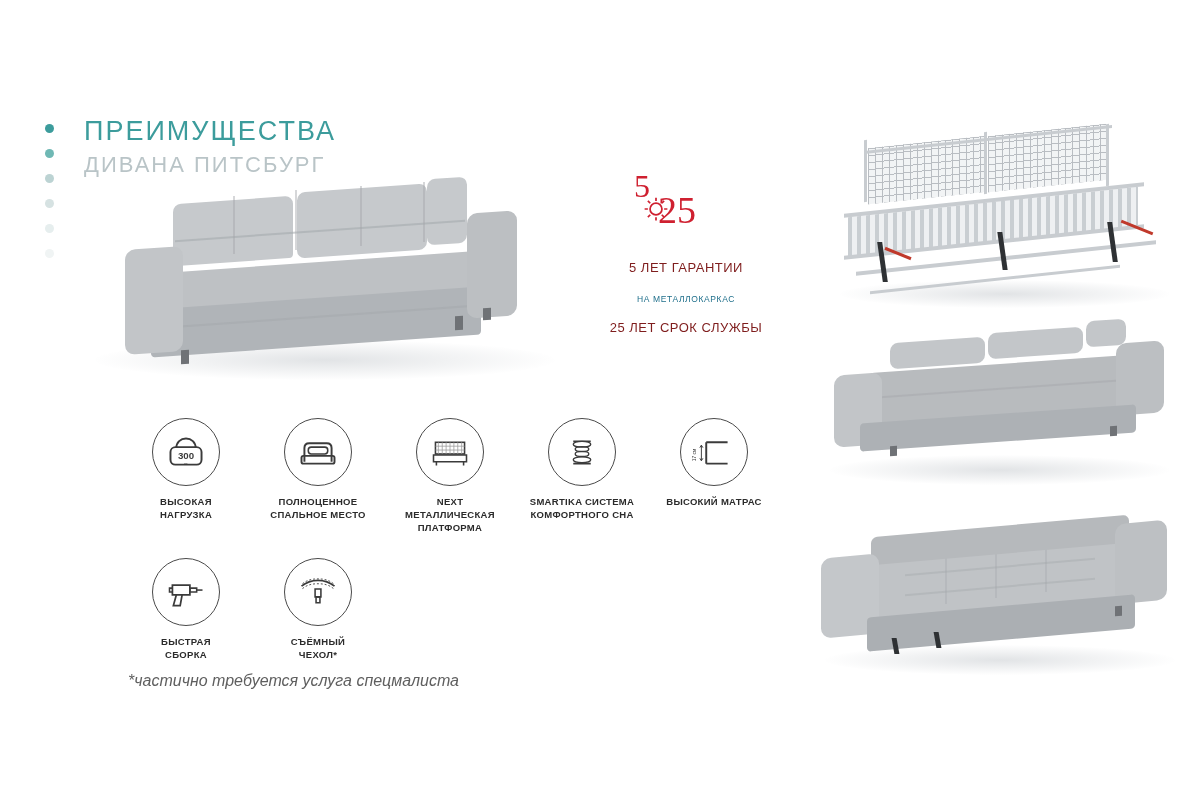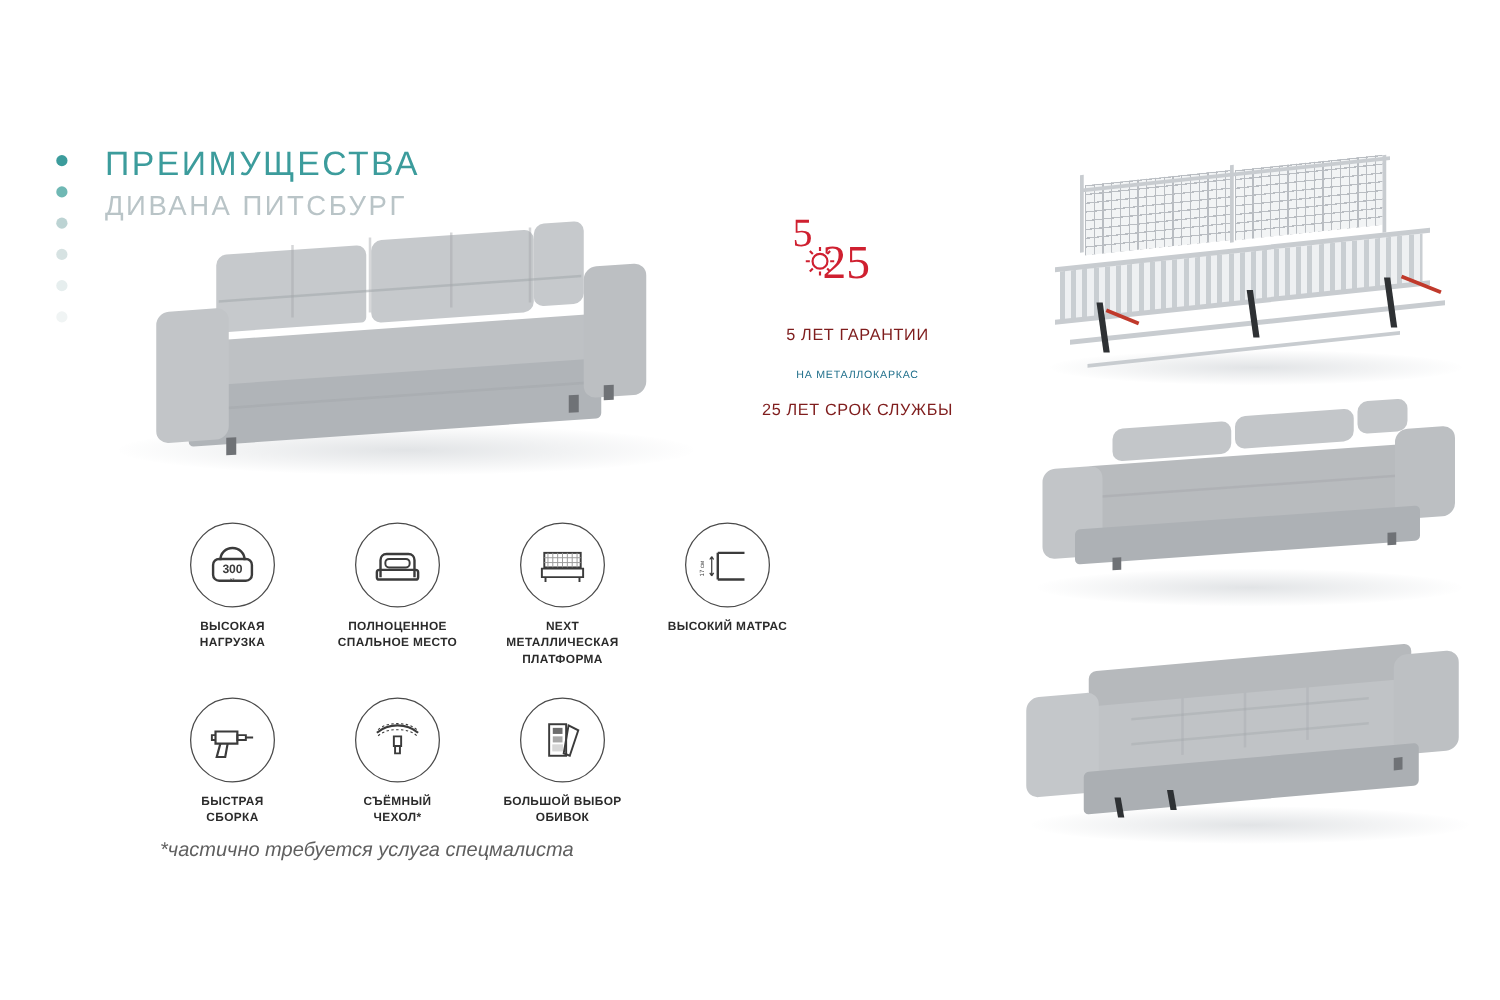--- a/index.html
+++ b/index.html
@@ -291,20 +291,33 @@
             <path d="M22 24v12M26 24v12M30 24v12M34 24v12M38 24v12M42 24v12M46 24v12M19 28h30M19 32h30" stroke="#9a9a9a" stroke-width="0.8"></path>
             <path d="M17 37h34v7H17z" fill="none" stroke="#3b3b3b" stroke-width="1.6"></path>
             <path d="M20 44v4M48 44v4" stroke="#3b3b3b" stroke-width="1.6"></path>
           </svg>
         </div>
         <div class="feat-label">NEXT
 МЕТАЛЛИЧЕСКАЯ
 ПЛАТФОРМА</div>
       </div>
 
+      <div class="feat">
+        <div class="feat-circle">
+          <svg viewBox="0 0 68 68" width="66" height="66" style="position:absolute;left:0;top:0">
+            <path d="M25 23h18M25 46h18" stroke="#3b3b3b" stroke-width="1.6"></path>
+            <ellipse cx="34" cy="26" rx="9" ry="3" fill="none" stroke="#3b3b3b" stroke-width="1.4"></ellipse>
+            <ellipse cx="34" cy="31" rx="7" ry="2.6" fill="none" stroke="#3b3b3b" stroke-width="1.4"></ellipse>
+            <ellipse cx="34" cy="36" rx="7" ry="2.6" fill="none" stroke="#3b3b3b" stroke-width="1.4"></ellipse>
+            <ellipse cx="34" cy="42" rx="9" ry="3" fill="none" stroke="#3b3b3b" stroke-width="1.4"></ellipse>
+          </svg>
+        </div>
+        <div class="feat-label">SMARTIKA СИСТЕМА
+КОМФОРТНОГО СНА</div>
+      </div>
 
       <div class="feat">
         <div class="feat-circle">
           <svg viewBox="0 0 68 68" width="66" height="66" style="position:absolute;left:0;top:0">
             <path d="M26 24h22M26 24v22M26 46h22" fill="none" stroke="#3b3b3b" stroke-width="2"></path>
             <path d="M21 27v16M21 27l-1.6 2.5M21 27l1.6 2.5M21 43l-1.6-2.5M21 43l1.6-2.5" stroke="#3b3b3b" stroke-width="1"></path>
             <text x="15" y="37" font-size="5" fill="#3b3b3b" text-anchor="middle" font-family="Liberation Sans, sans-serif" transform="rotate(-90 15 37)">17 см</text>
           </svg>
         </div>
         <div class="feat-label">ВЫСОКИЙ МАТРАС</div>
@@ -335,33 +348,20 @@
             <path d="M18 25.5c5-4.2 10.5-5 16-5s11 .8 16 5" fill="none" stroke="#3b3b3b" stroke-width="0.9" stroke-dasharray="2 2"></path>
             <path d="M18 30.5c5-4.2 10.5-5 16-5s11 .8 16 5" fill="none" stroke="#3b3b3b" stroke-width="0.9" stroke-dasharray="2 2"></path>
             <path d="M31 31h6v8h-6z" fill="none" stroke="#3b3b3b" stroke-width="1.6"></path>
             <path d="M32 39h4v6h-4z" fill="none" stroke="#3b3b3b" stroke-width="1.6"></path>
           </svg>
         </div>
         <div class="feat-label">СЪЁМНЫЙ
 ЧЕХОЛ*</div>
       </div>
 
-      <div class="feat">
-        <div class="feat-circle">
-          <svg viewBox="0 0 68 68" width="66" height="66" style="position:absolute;left:0;top:0">
-            <rect x="23" y="21" width="14" height="26" fill="none" stroke="#3b3b3b" stroke-width="1.6"></rect>
-            <rect x="26" y="24" width="8" height="5" fill="#3b3b3b" opacity=".75"></rect>
-            <rect x="26" y="31" width="8" height="5" fill="#3b3b3b" opacity=".45"></rect>
-            <rect x="26" y="38" width="8" height="5" fill="#3b3b3b" opacity=".2" stroke="#3b3b3b" stroke-width="0.8"></rect>
-            <path d="M39 22l8 4-7 21-5-2z" fill="none" stroke="#3b3b3b" stroke-width="1.6"></path>
-          </svg>
-        </div>
-        <div class="feat-label">БОЛЬШОЙ ВЫБОР
-ОБИВОК</div>
-      </div>
 
 
       <div class="feat"></div>
 
     </div>
   </div>
 
   <div class="footnote">*частично требуется услуга спецмалиста</div>
 
   <div class="right-col">

